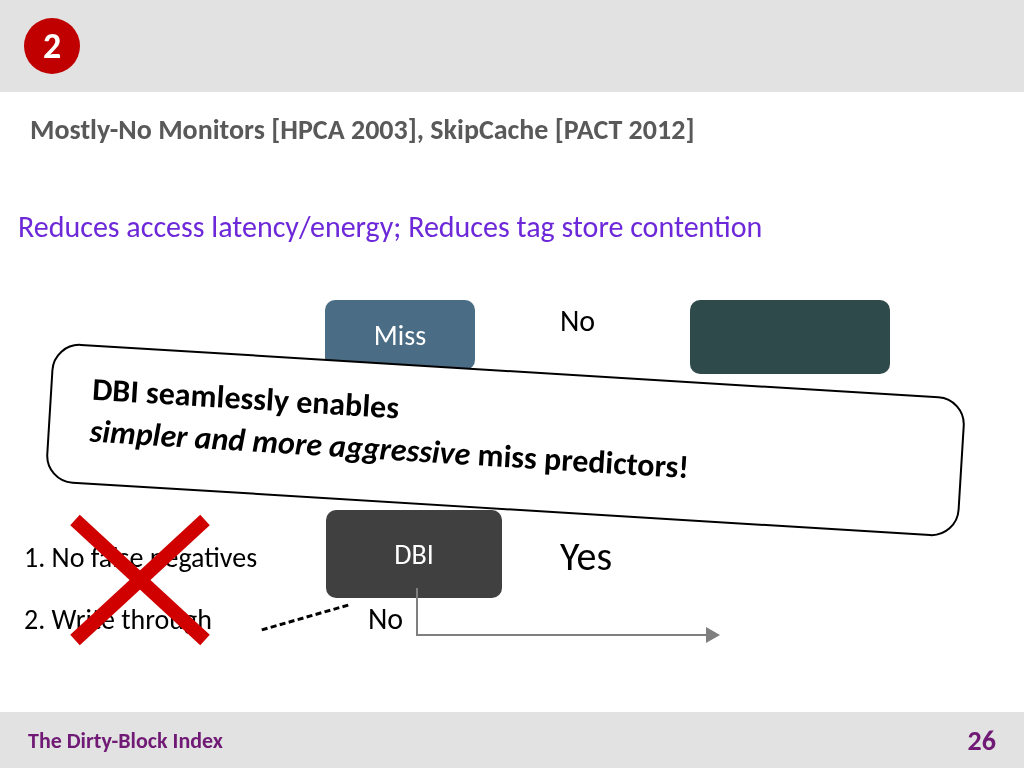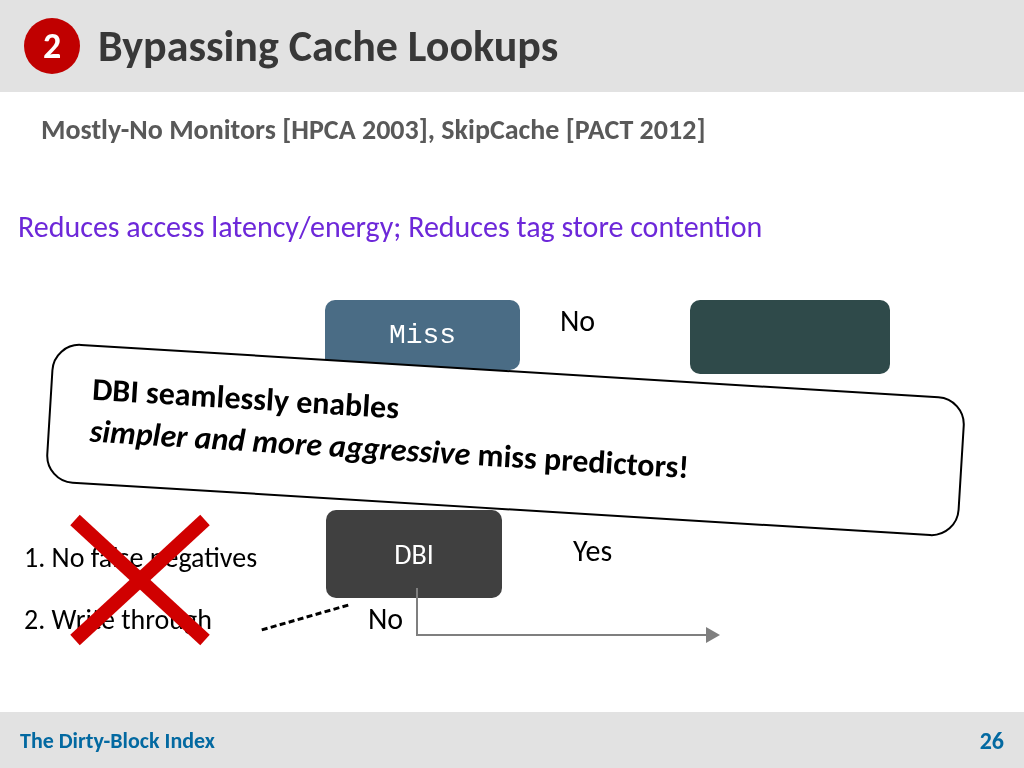--- a/index.html
+++ b/index.html
@@ -3,31 +3,31 @@
 <meta charset="utf-8">
 <style>
   * { margin: 0; padding: 0; box-sizing: border-box; }
   html, body { width: 1024px; height: 768px; font-family: Calibri, 'Segoe UI', Arial, sans-serif; background: #fff; overflow: hidden; }
   .slide { position: relative; width: 1024px; height: 768px; }
 
   .title-bar { position: absolute; top: 0; left: 0; right: 0; height: 92px; background: #e2e2e2; display: flex; align-items: center; padding-left: 24px; gap: 18px; }
   .badge { width: 56px; height: 56px; border-radius: 50%; background: #c00000; color: #fff; display: flex; align-items: center; justify-content: center; font-size: 36px; font-weight: 700; }
   .title-text { font-size: 44px; font-weight: 700; color: #383838; }
 
-  .subtitle { position: absolute; top: 112px; left: 30px; font-size: 28px; font-weight: 700; color: #595959; margin-left: 11px; }
+  .subtitle { position: absolute; top: 112px; left: 30px; font-size: 28px; font-weight: 700; color: #595959; }
   .line1 { position: absolute; top: 160px; left: 25px; font-size: 30px; color: #222; }
   .line2 { position: absolute; top: 208px; left: 18px; font-size: 30px; color: #6d28d9; }
 
   .box { position: absolute; border-radius: 10px; display: flex; align-items: center; justify-content: center; color: #fff; font-size: 28px; }
-  .miss-box { top: 300px; left: 325px; width: 195px; height: 70px; background: #4a6c85; font-family: Liberation Mono, monospace; }
+  .miss-box { top: 300px; left: 325px; width: 150px; height: 70px; background: #4a6c85; }
   .dbi-box  { top: 510px; left: 326px; width: 176px; height: 88px; background: #404040; }
   .dark-box { top: 300px; left: 690px; width: 200px; height: 74px; background: #2f4a4a; }
 
   .no-label  { position: absolute; top: 302px; left: 560px; font-size: 30px; color: #000; }
-  .yes-label { position: absolute; top: 532px; left: 560px; font-size: 30px; color: #000; margin-left: 13px; }
+  .yes-label { position: absolute; top: 532px; left: 560px; font-size: 40px; color: #000; }
   .no2-label { position: absolute; top: 600px; left: 368px; font-size: 30px; color: #000; }
 
   .req1 { position: absolute; top: 540px; left: 24px; font-size: 28px; color: #000; }
   .req2 { position: absolute; top: 602px; left: 24px; font-size: 28px; color: #000; }
 
   .forward { position: absolute; top: 620px; left: 715px; font-size: 28px; color: #000; }
 
   .red-x { position: absolute; top: 505px; left: 60px; width: 160px; height: 150px; pointer-events: none; }
   .red-x line { stroke: #d00000; stroke-width: 14; }
 
@@ -35,32 +35,31 @@
   .arrow-h::after { content: ""; position: absolute; right: -2px; top: -7px; border-left: 14px solid #7f7f7f; border-top: 8px solid transparent; border-bottom: 8px solid transparent; }
   .arrow-v { position: absolute; top: 588px; left: 416px; width: 2px; height: 48px; background: #7f7f7f; }
 
   .dashed { position: absolute; border-top: 3px dashed #000; }
   .dash1 { top: 616px; left: 260px; width: 90px; transform: rotate(-16deg); }
 
   .callout { position: absolute; top: 370px; left: 48px; width: 915px; height: 140px; background: #fff; border: 2px solid #000; border-radius: 28px; transform: rotate(3.5deg); padding: 22px 40px; font-size: 32px; color: #000; line-height: 1.3; }
   .callout .em { font-style: italic; font-weight: 700; }
   .callout .b { font-weight: 700; }
 
-  .footer { position: absolute; bottom: 0; left: 0; right: 0; height: 56px; background: #e2e2e2; display: flex; align-items: center; justify-content: space-between; padding: 0 20px; color: #0369a1; }
+  .footer { position: absolute; bottom: 0; left: 0; right: 0; height: 56px; background: #e2e2e2; display: flex; align-items: center; justify-content: space-between; padding: 0 28px; color: #701a75; }
   .footer-left { font-size: 22px; font-weight: 700; }
-  .footer-right { font-size: 24px; font-weight: 700; text-align: right; }
+  .footer-right { font-size: 28px; font-weight: 700; text-align: right; }
 </style>
 </head>
 <body>
 
 <div class="slide">
 
   <div class="title-bar">
     <div class="badge">2</div>
-    <div class="title-text">Bypassing Cache Lookups</div>
   </div>
 
   <div class="subtitle">Mostly-No Monitors [HPCA 2003], SkipCache [PACT 2012]</div>
   <div class="line2">Reduces access latency/energy; Reduces tag store contention</div>
 
   <div class="box miss-box">Miss</div>
   <div class="box dark-box"></div>
   <div class="box dbi-box">DBI</div>
 
   <div class="no-label">No</div>

